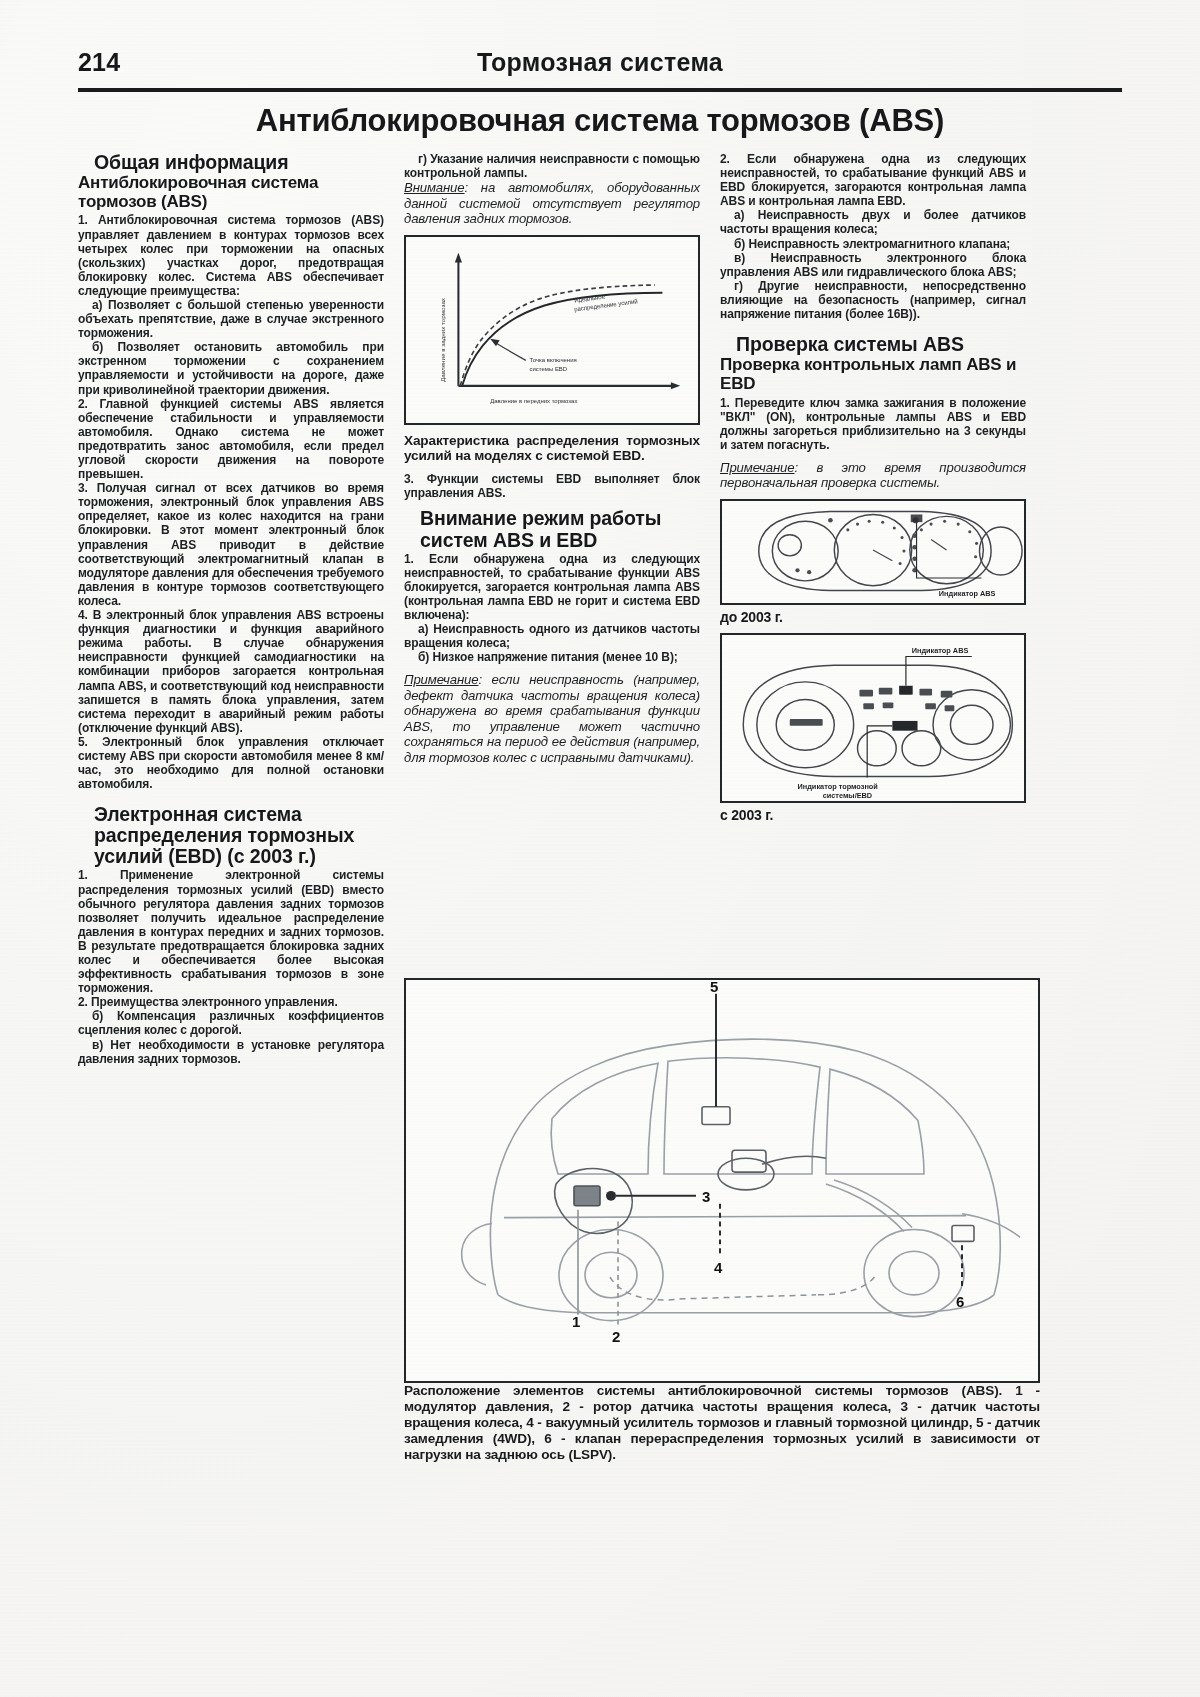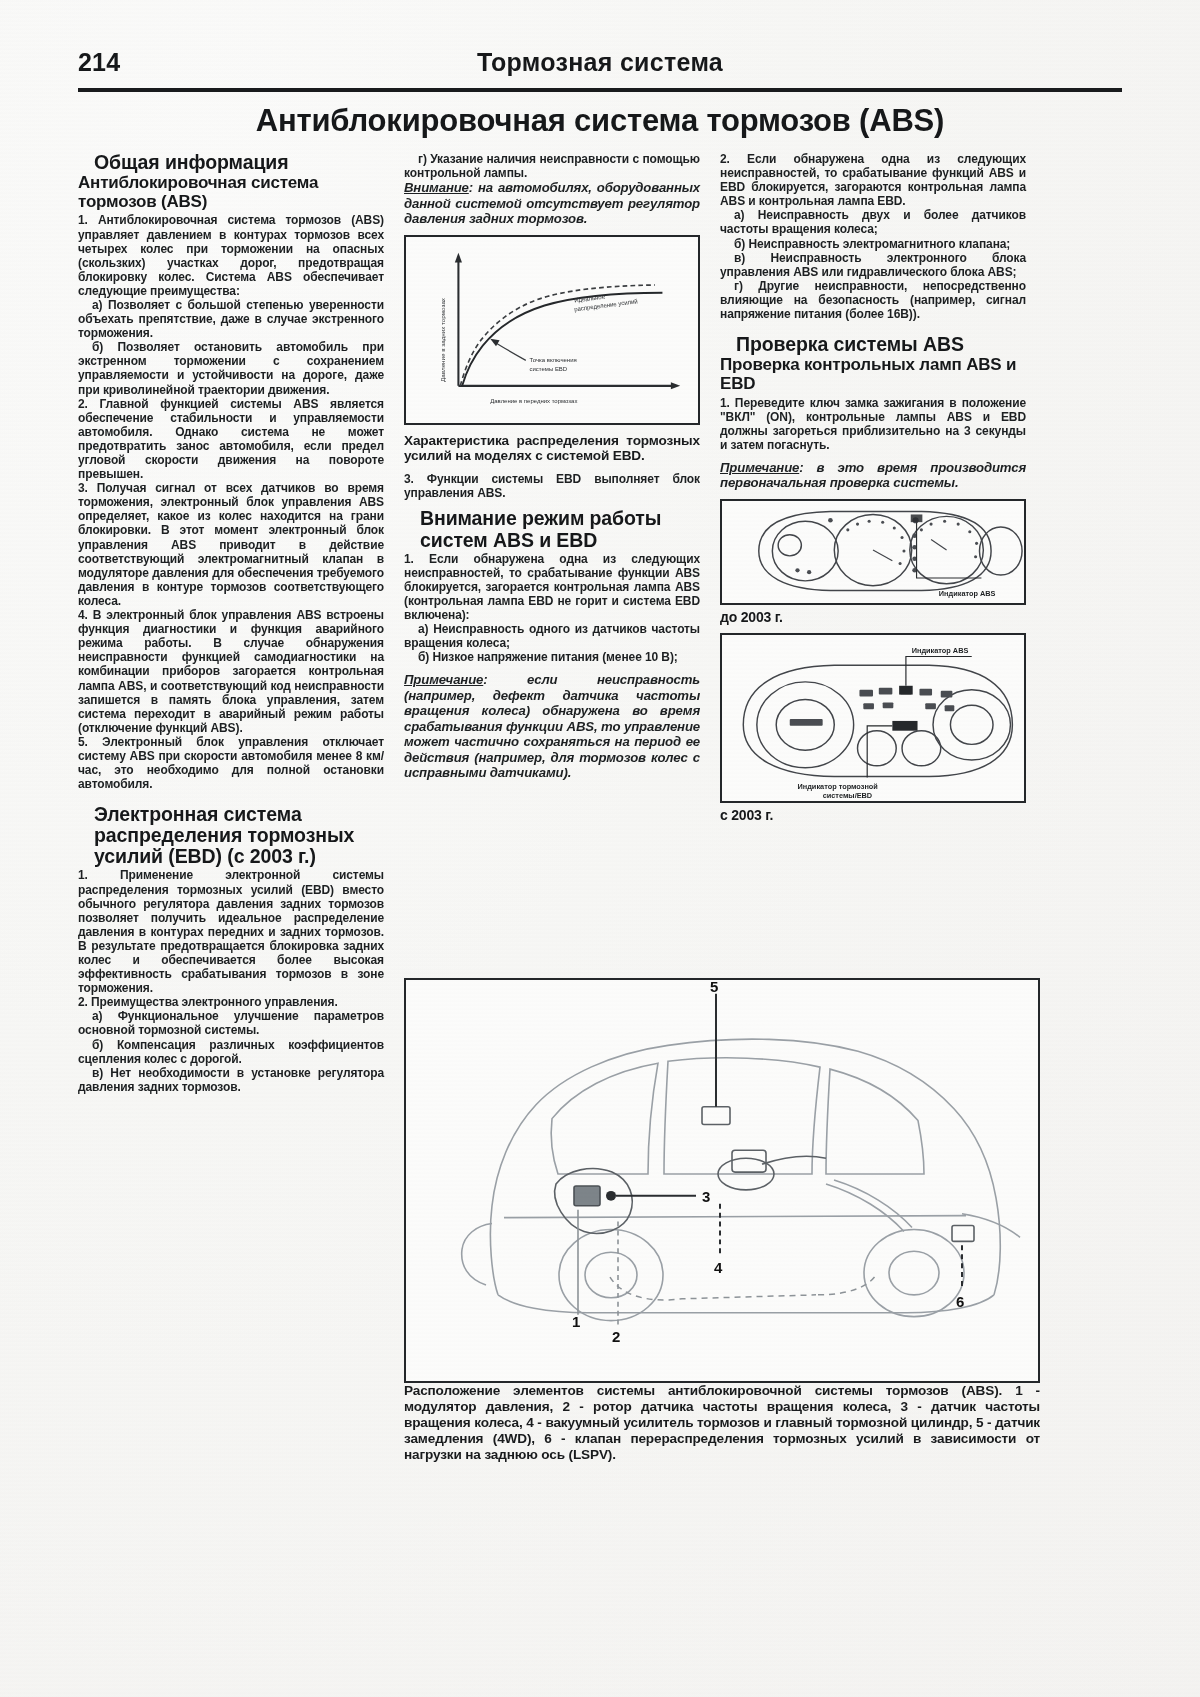--- a/index.html
+++ b/index.html
@@ -107,21 +107,21 @@
     font-weight: 600;
     filter: blur(0.17px);
   }
   p.body.ind { text-indent: 14px; }
   p.note {
     font-size: 13.2px;
     line-height: 1.17;
     margin: 0;
     text-align: justify;
     font-style: italic;
-    font-weight: bold;
+    font-weight: normal;
     letter-spacing: -0.15px;
     color: #1d2022;
     filter: blur(0.17px);
   }
   p.note u { text-decoration: underline; }
   p.cap {
     font-size: 13.6px;
     line-height: 1.17;
     margin: 0;
     text-align: justify;
@@ -193,21 +193,20 @@
         <p class="body ind">а) Позволяет с большой степенью уверенности объехать препятствие, даже в случае экстренного торможения.</p>
         <p class="body ind">б) Позволяет остановить автомобиль при экстренном торможении с сохранением управляемости и устойчивости на дороге, даже при криволинейной траектории движения.</p>
         <p class="body">2. Главной функцией системы ABS является обеспечение стабильности и управляемости автомобиля. Однако система не может предотвратить занос автомобиля, если предел угловой скорости движения на повороте превышен.</p>
         <p class="body">3. Получая сигнал от всех датчиков во время торможения, электронный блок управления ABS определяет, какое из колес находится на грани блокировки. В этот момент электронный блок управления ABS приводит в действие соответствующий электромагнитный клапан в модуляторе давления для обеспечения требуемого давления в контуре тормозов соответствующего колеса.</p>
         <p class="body">4. В электронный блок управления ABS встроены функция диагностики и функция аварийного режима работы. В случае обнаружения неисправности функцией самодиагностики на комбинации приборов загорается контрольная лампа ABS, и соответствующий код неисправности запишется в память блока управления, затем система переходит в аварийный режим работы (отключение функций ABS).</p>
         <p class="body">5. Электронный блок управления отключает систему ABS при скорости автомобиля менее 8 км/час, это необходимо для полной остановки автомобиля.</p>
         <div class="gap"></div>
         <h2 class="sec">Электронная система распределения тормозных усилий (EBD) (с 2003 г.)</h2>
         <p class="body">1. Применение электронной системы распределения тормозных усилий (EBD) вместо обычного регулятора давления задних тормозов позволяет получить идеальное распределение давления в контурах передних и задних тормозов. В результате предотвращается блокировка задних колес и обеспечивается более высокая эффективность срабатывания тормозов в зоне торможения.</p>
         <p class="body">2. Преимущества электронного управления.</p>
-        <p class="body ind">а) Функциональное улучшение параметров основной тормозной системы.</p>
         <p class="body ind">б) Компенсация различных коэффициентов сцепления колес с дорогой.</p>
         <p class="body ind">в) Нет необходимости в установке регулятора давления задних тормозов.</p>
       </div>
 
       <div class="col c2">
         <p class="body ind">г) Указание наличия неисправности с помощью контрольной лампы.</p>
         <p class="note"><u>Внимание</u><span>: на автомобилях, оборудованных данной системой отсутствует регулятор давления задних тормозов.</span></p>
         <div class="gap-sm"></div>
 
         <div class="figbox chart">

